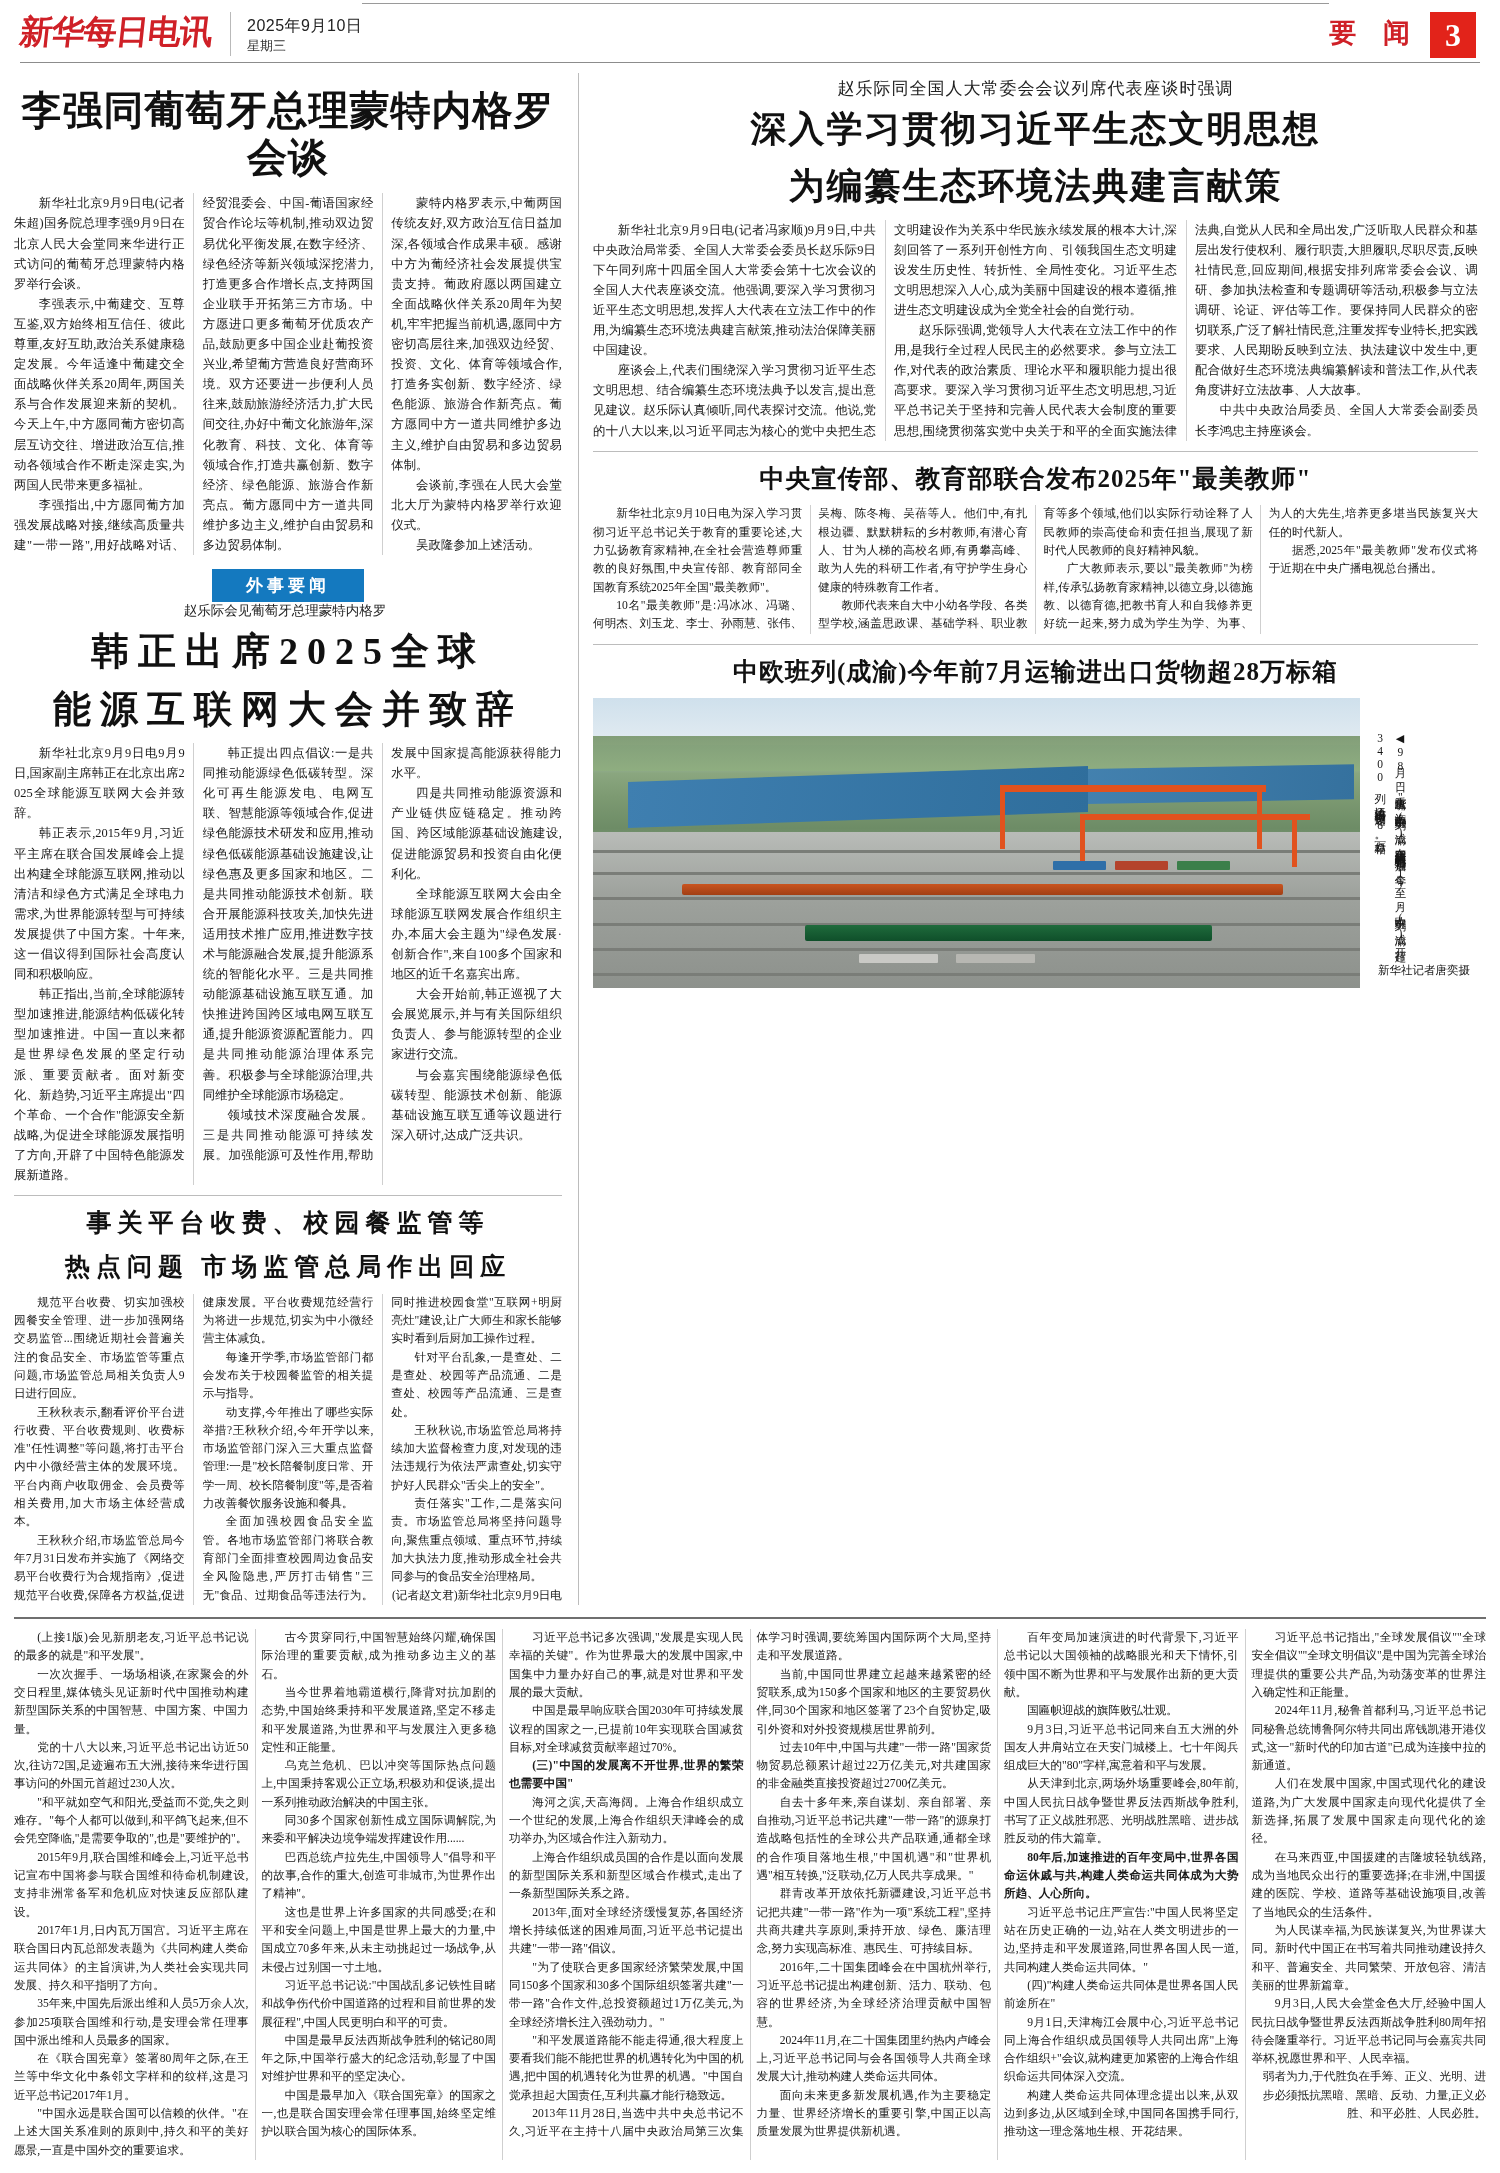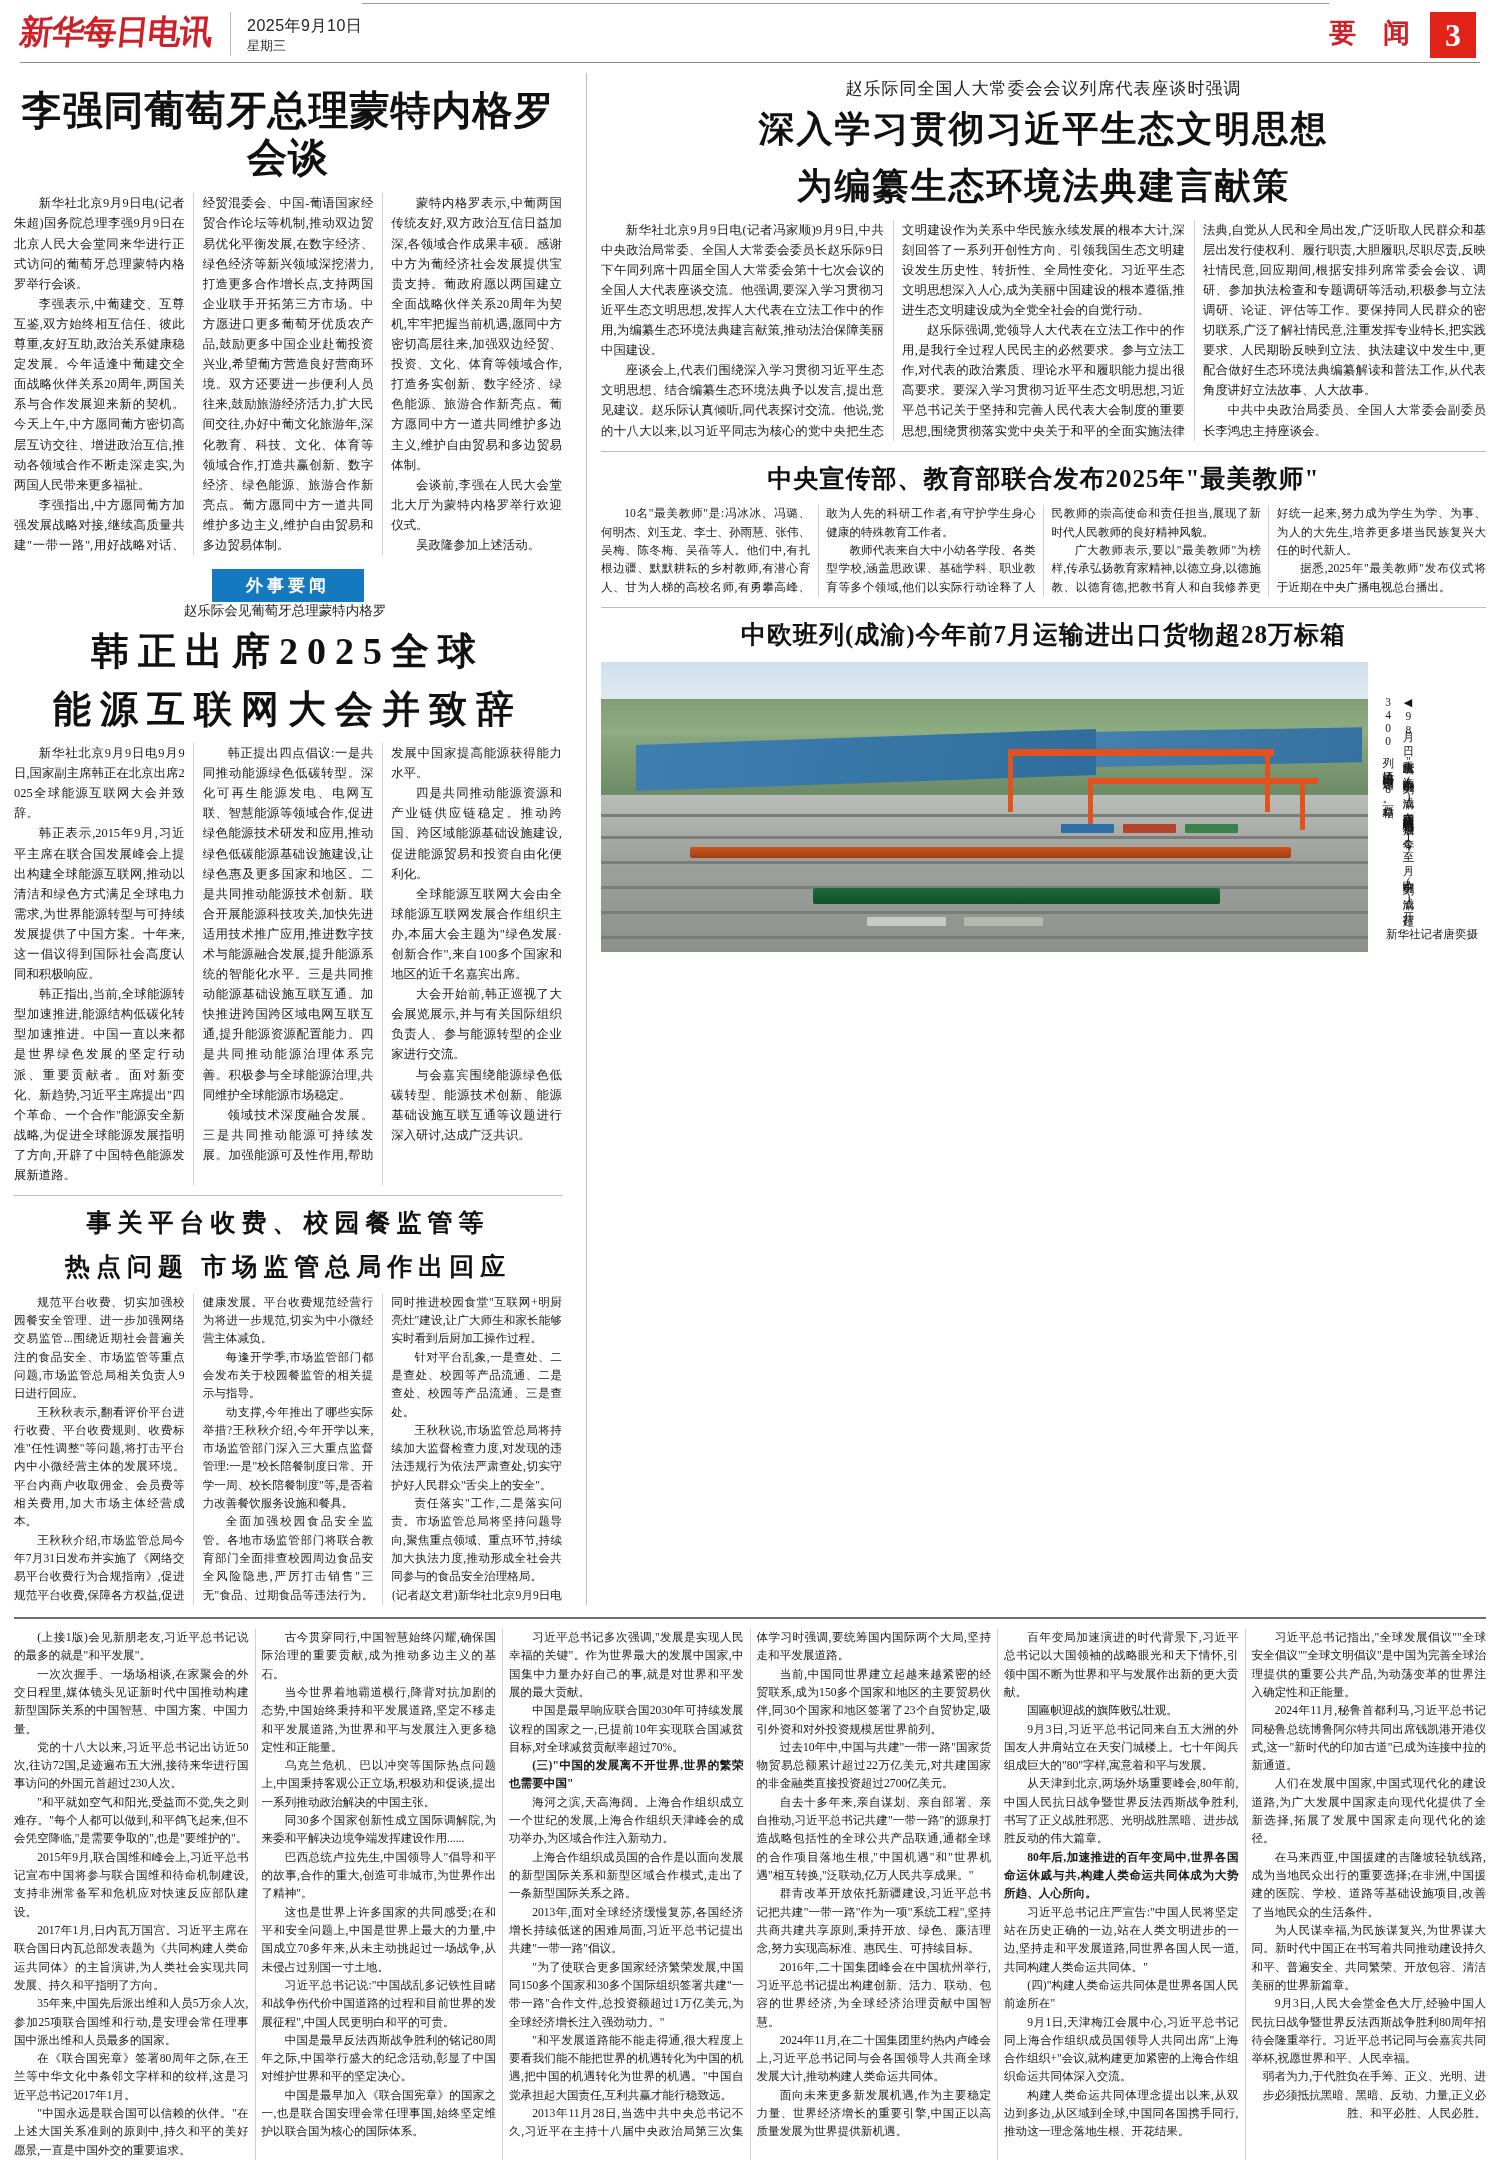--- a/index.html
+++ b/index.html
@@ -49,21 +49,21 @@
     padding-bottom:4px;
   }
   .page-num {
     width:46px; height:46px; background:#e2231a; color:#fff;
     font-size:32px; font-weight:bold; display:flex; align-items:center; justify-content:center;
     font-family:"Liberation Serif", serif;
   }
   .mast-bottom-rule { height:1px; background:#8c8c8c; margin:0 6px 0 6px; }
 
   
-  .main-grid { display:flex; gap:12px; margin-top:10px; }
+  .main-grid { display:flex; gap:4px; margin-top:10px; }
   .col-left  { width:560px; padding-right:12px; }
   .col-right { width:900px; padding-left:14px; border-left:1px solid #bcbcbc; }
 
   
   h1.hl-main {
     font-size:40px; font-weight:bold; text-align:center;
     margin:14px 0 12px 0; line-height:1.18; letter-spacing:1px;
     font-family:"Liberation Serif", serif;
   }
   h1.hl-spread {
@@ -248,20 +248,21 @@
         <p>座谈会上,代表们围绕深入学习贯彻习近平生态文明思想、结合编纂生态环境法典予以发言,提出意见建议。赵乐际认真倾听,同代表探讨交流。他说,党的十八大以来,以习近平同志为核心的党中央把生态文明建设作为关系中华民族永续发展的根本大计,深刻回答了一系列开创性方向、引领我国生态文明建设发生历史性、转折性、全局性变化。习近平生态文明思想深入人心,成为美丽中国建设的根本遵循,推进生态文明建设成为全党全社会的自觉行动。</p>
         <p>赵乐际强调,党领导人大代表在立法工作中的作用,是我行全过程人民民主的必然要求。参与立法工作,对代表的政治素质、理论水平和履职能力提出很高要求。要深入学习贯彻习近平生态文明思想,习近平总书记关于坚持和完善人民代表大会制度的重要思想,围绕贯彻落实党中央关于和平的全面实施法律法典,自觉从人民和全局出发,广泛听取人民群众和基层出发行使权利、履行职责,大胆履职,尽职尽责,反映社情民意,回应期间,根据安排列席常委会会议、调研、参加执法检查和专题调研等活动,积极参与立法调研、论证、评估等工作。要保持同人民群众的密切联系,广泛了解社情民意,注重发挥专业特长,把实践要求、人民期盼反映到立法、执法建议中发生中,更配合做好生态环境法典编纂解读和普法工作,从代表角度讲好立法故事、人大故事。</p>
         <p>中共中央政治局委员、全国人大常委会副委员长李鸿忠主持座谈会。</p>
       </div>
 
       <hr class="thin">
 
       <h2 class="hl-med">中央宣传部、教育部联合发布2025年"最美教师"</h2>
 
       <div class="body-text small cols4">
+        <p>新华社北京9月10日电为深入学习贯彻习近平总书记关于教育的重要论述,大力弘扬教育家精神,在全社会营造尊师重教的良好氛围,中央宣传部、教育部同全国教育系统2025年全国"最美教师"。</p>
         <p>10名"最美教师"是:冯冰冰、冯璐、何明杰、刘玉龙、李士、孙雨慧、张伟、吴梅、陈冬梅、吴蓓等人。他们中,有扎根边疆、默默耕耘的乡村教师,有潜心育人、甘为人梯的高校名师,有勇攀高峰、敢为人先的科研工作者,有守护学生身心健康的特殊教育工作者。</p>
         <p>教师代表来自大中小幼各学段、各类型学校,涵盖思政课、基础学科、职业教育等多个领域,他们以实际行动诠释了人民教师的崇高使命和责任担当,展现了新时代人民教师的良好精神风貌。</p>
         <p>广大教师表示,要以"最美教师"为榜样,传承弘扬教育家精神,以德立身,以德施教、以德育德,把教书育人和自我修养更好统一起来,努力成为学生为学、为事、为人的大先生,培养更多堪当民族复兴大任的时代新人。</p>
         <p>据悉,2025年"最美教师"发布仪式将于近期在中央广播电视总台播出。</p>
       </div>
 
       <hr class="thin">
 
       <h2 class="hl-med">中欧班列(成渝)今年前7月运输进出口货物超28万标箱</h2>
 

